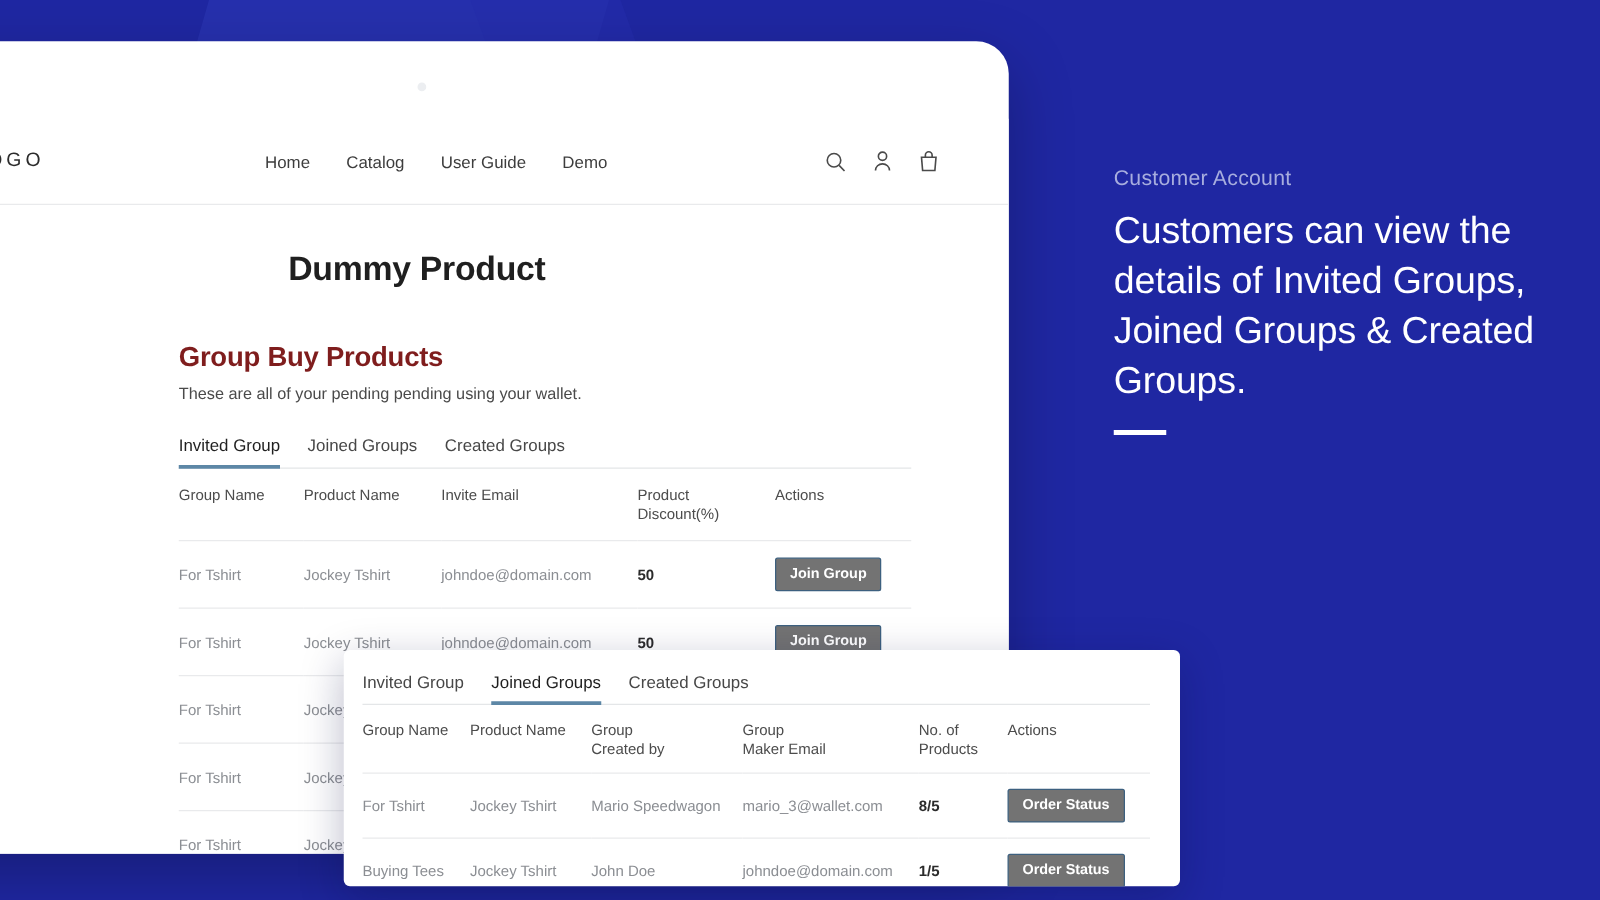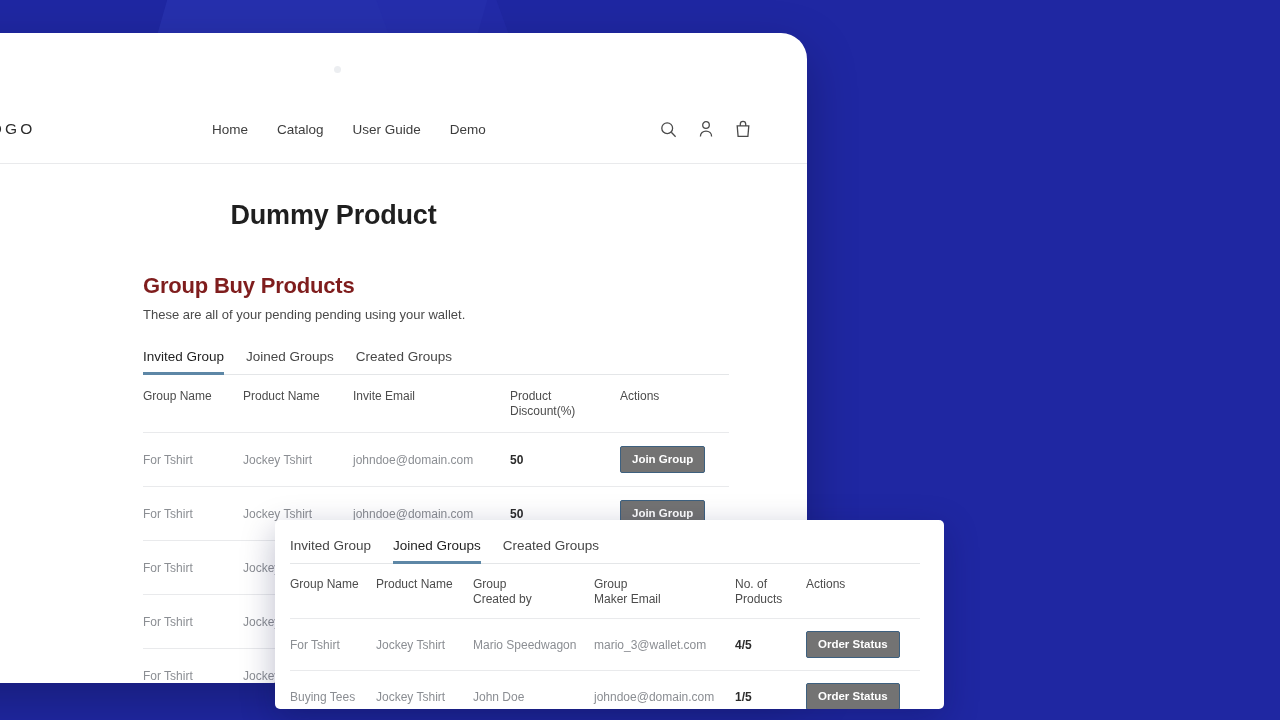--- a/index.html
+++ b/index.html
@@ -376,29 +376,34 @@
 Products</th>
           <th>Actions</th>
         </tr>
       </thead>
       <tbody>
         <tr>
           <td>For Tshirt</td>
           <td>Jockey Tshirt</td>
           <td>Mario Speedwagon</td>
           <td>mario_3@wallet.com</td>
-          <td class="strong">4/5</td>
+          <td class="strong">8/5</td>
           <td><span class="btn">Order Status</span></td>
         </tr>
         <tr>
           <td>Buying Tees</td>
           <td>Jockey Tshirt</td>
           <td>John Doe</td>
           <td>johndoe@domain.com</td>
           <td class="strong">1/5</td>
           <td><span class="btn">Order Status</span></td>
         </tr>
       </tbody>
     </table>
   </div>
 
+  <div class="promo">
+    <div class="promo-eyebrow">Customer Account</div>
+    <div class="promo-head">Customers can view the details of Invited Groups, Joined Groups &amp; Created Groups.</div>
+    <div class="promo-rule"></div>
+  </div>
 
 </div>
 
 </body></html>

